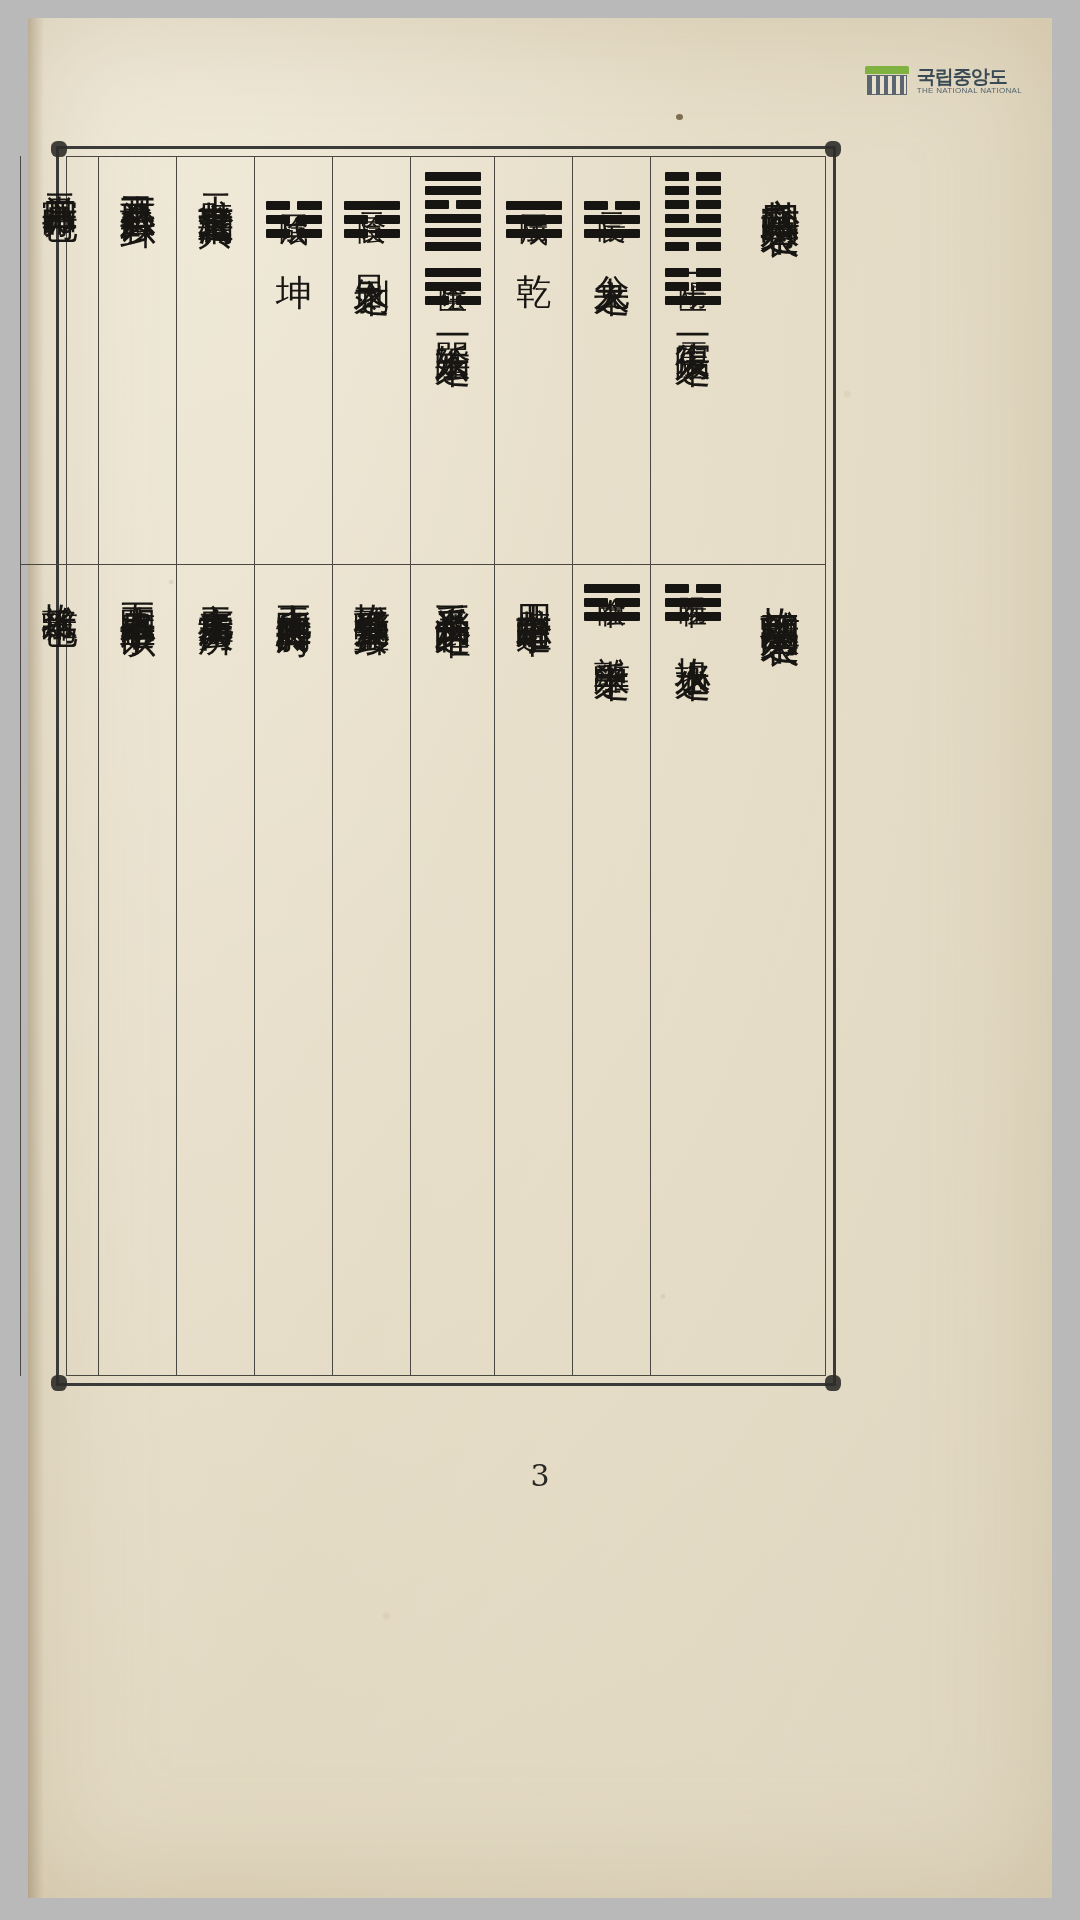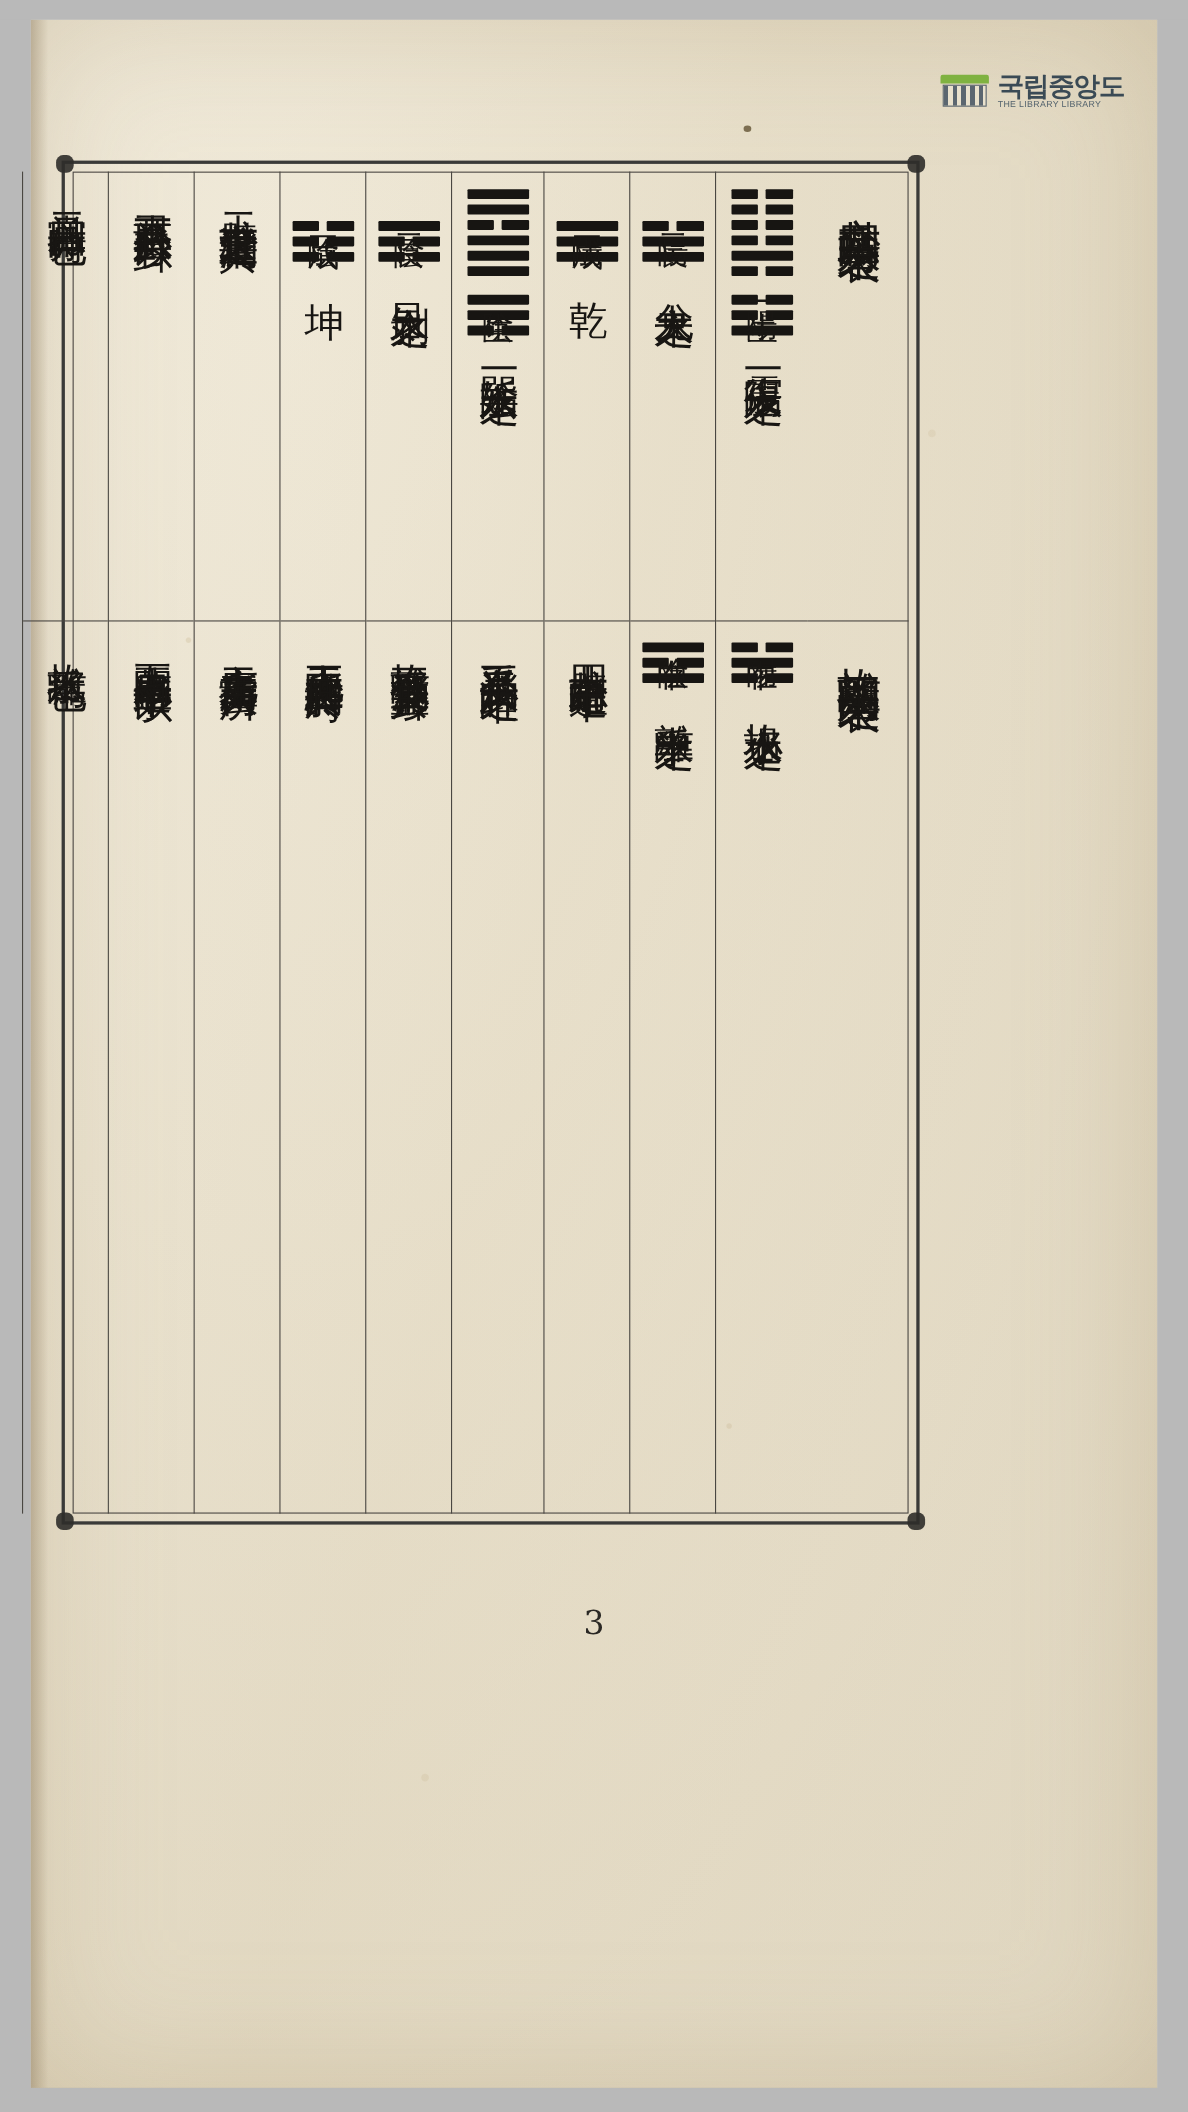--- a/index.html
+++ b/index.html
@@ -89,21 +89,21 @@
     width: 40px; height: 20px;
     background: repeating-linear-gradient(90deg,#5b6670 0 4px, #e9e1cd 4px 8px);
     border: 1px solid #5b6670;
     box-sizing: border-box;
   }
   .logo-text {
     display: flex; flex-direction: column; line-height: 1.05;
   }
   .logo-kr {
     font-family: "DejaVu Sans", sans-serif;
-    font-size: 24px;
+    font-size: 19px;
     font-weight: bold;
     color: #3a4a55;
     letter-spacing: -1px;
   }
   .logo-en {
     font-family: "Liberation Sans", sans-serif;
     font-size: 8px;
     color: #55646e;
     letter-spacing: 0.3px;
   }
@@ -250,21 +250,21 @@
     <div class="binding"></div>
     <div class="speck"></div>
 
     <div class="logo">
       <div class="logo-mark">
         <div class="roof"></div>
         <div class="body"></div>
       </div>
       <div class="logo-text">
         <span class="logo-kr">국립중앙도</span>
-        <span class="logo-en">THE LIBRARY LIBRARY</span>
+        <span class="logo-en">THE NATIONAL NATIONAL</span>
       </div>
     </div>
 
     <div class="frame">
       <div class="blot tl"></div>
       <div class="blot tr"></div>
       <div class="blot bl"></div>
       <div class="blot br"></div>
 
       <div class="grid">

